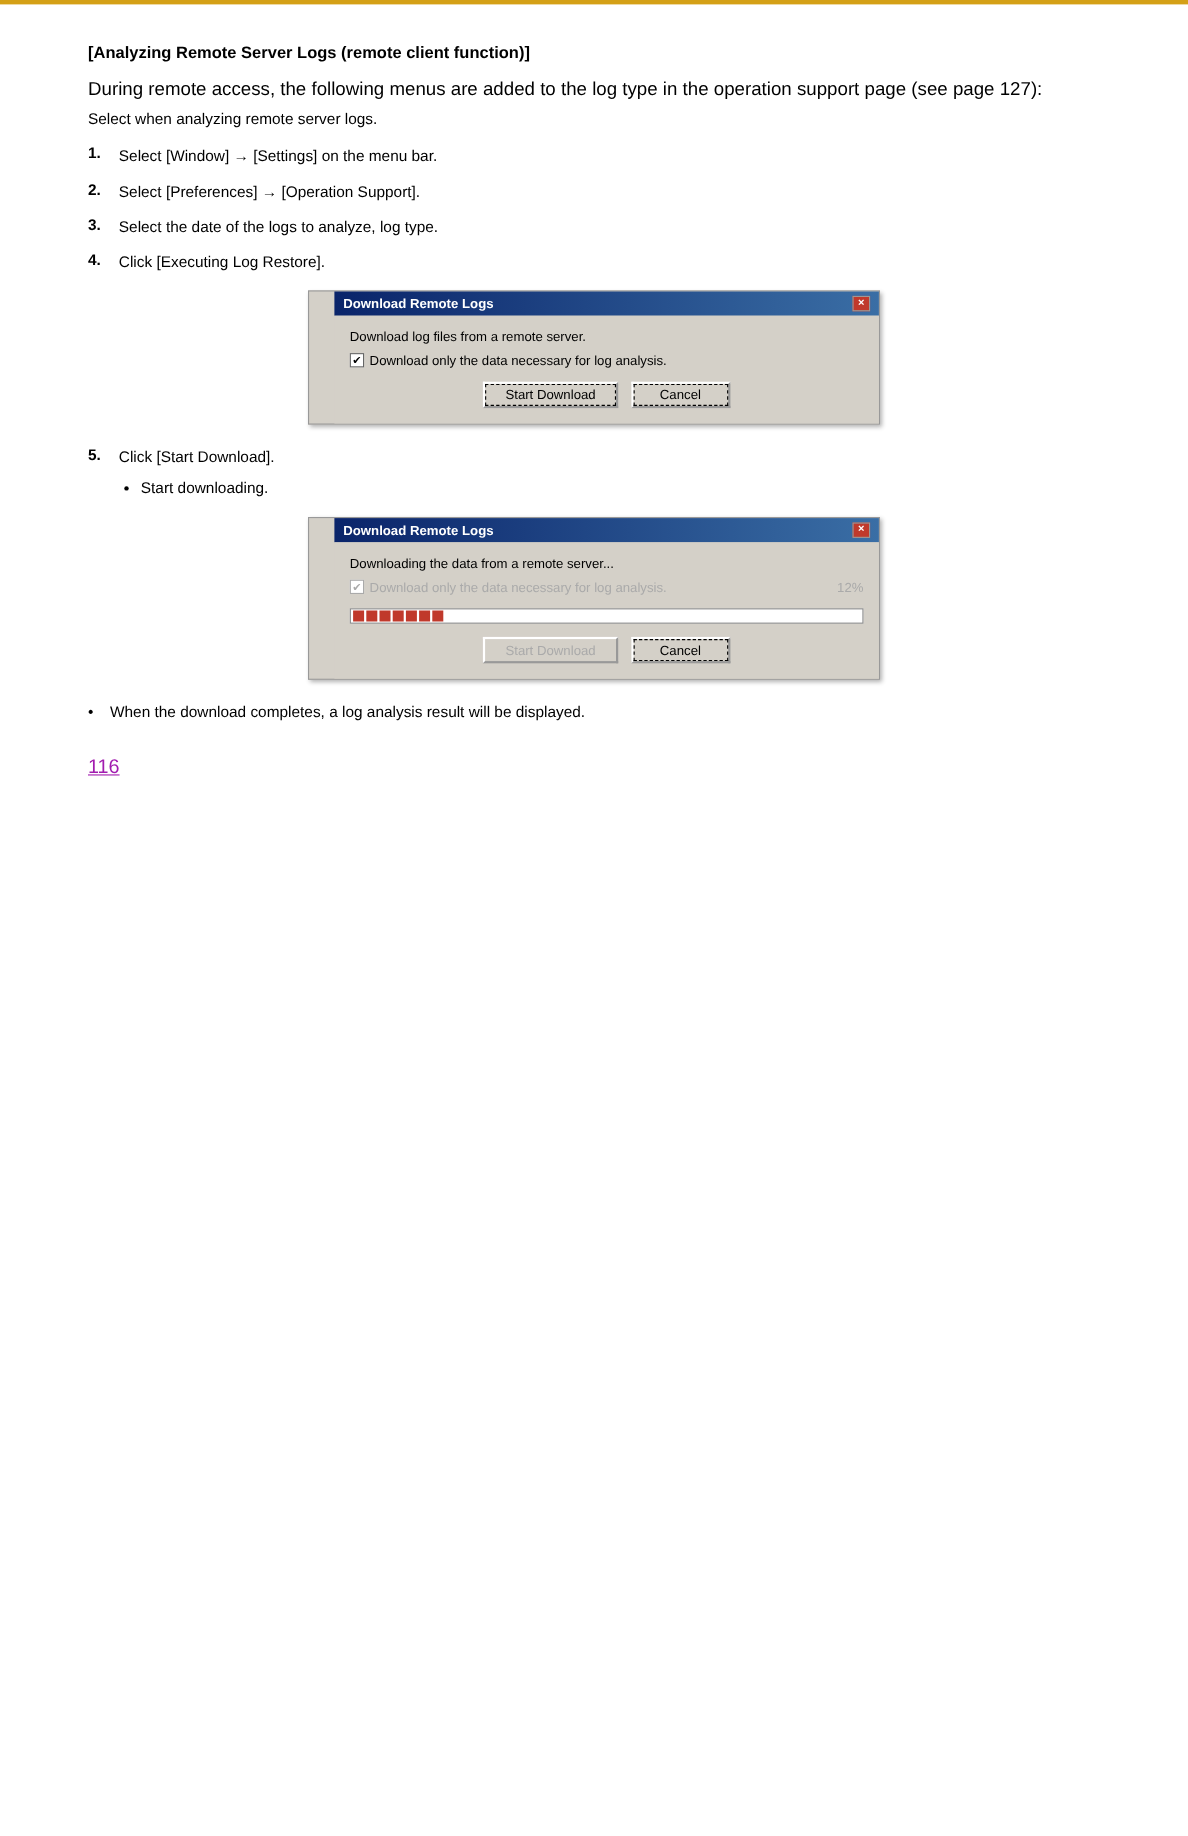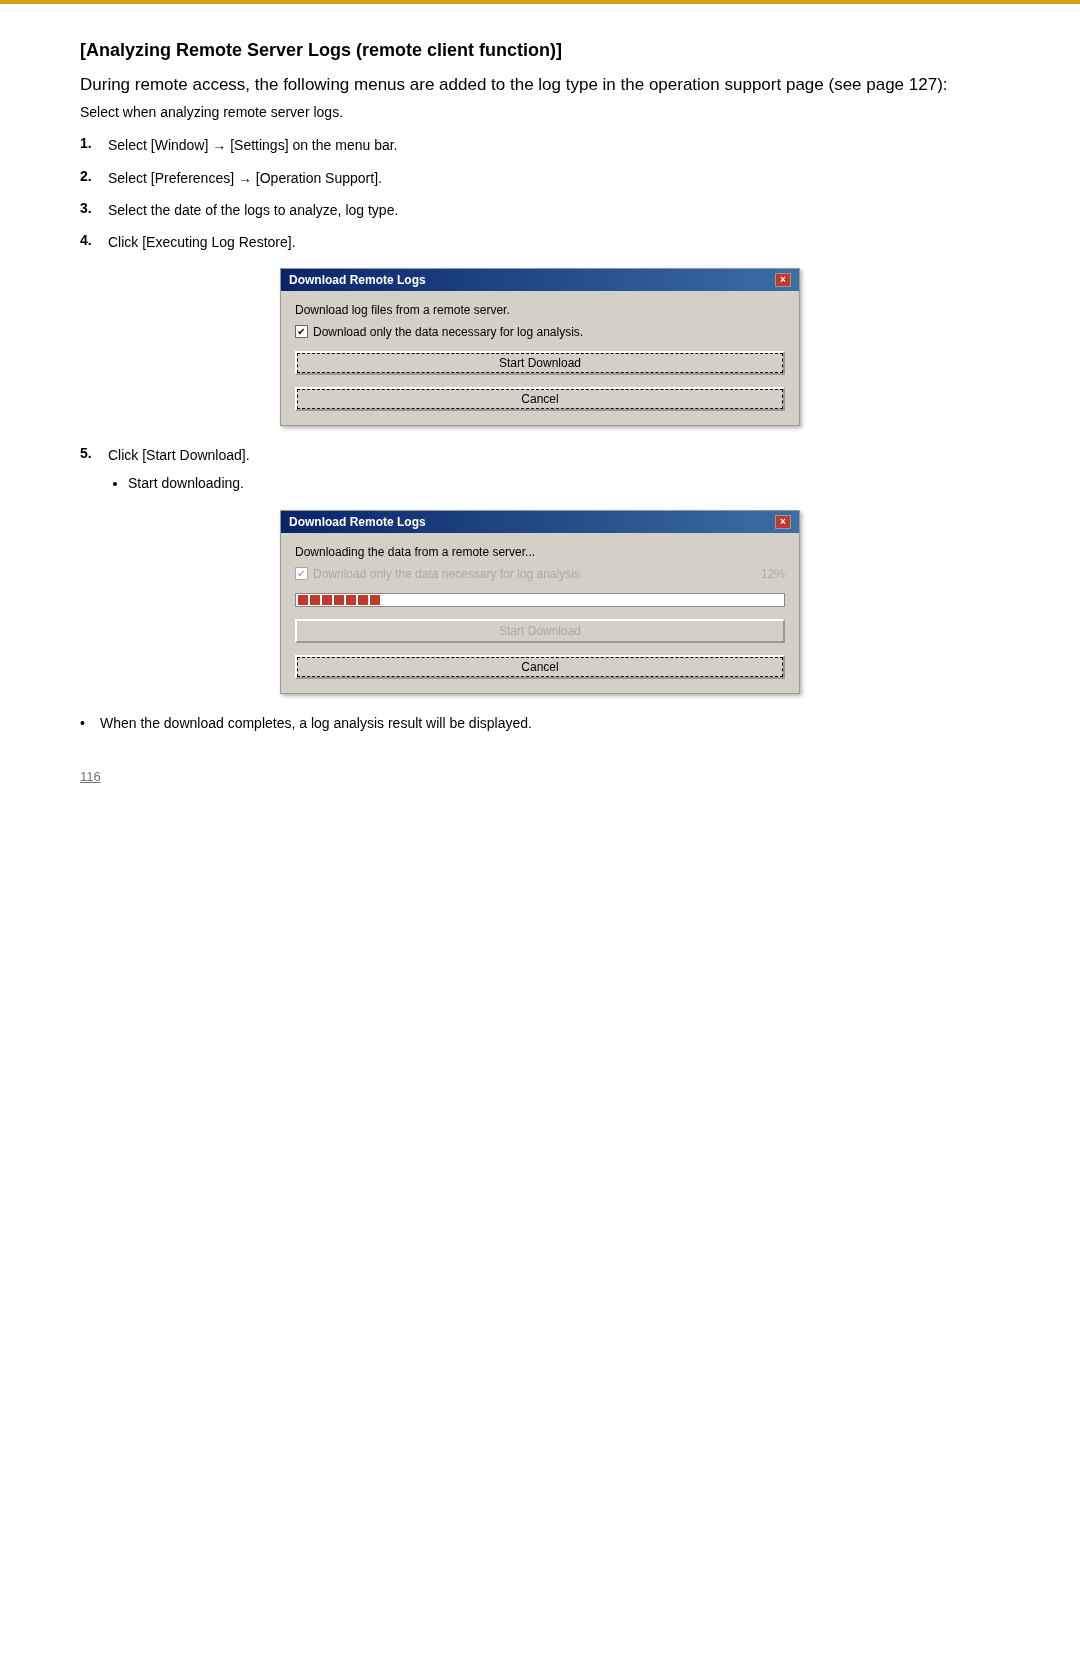--- a/index.html
+++ b/index.html
@@ -28,21 +28,21 @@
     }
 
     .header-label {
       font-size: 11px;
       color: #555;
       margin-bottom: 18px;
       margin-top: 10px;
     }
 
     .section-title {
-      font-size: 18px;
+      font-size: 15px;
       font-weight: bold;
       margin-bottom: 10px;
     }
 
     .body-text {
       font-size: 17px;
       line-height: 1.6;
       margin-bottom: 6px;
     }
 
@@ -112,20 +112,21 @@
       margin: 14px 0 18px 0;
       display: flex;
       justify-content: center;
     }
 
     .dialog-box {
       border: 1px solid #999;
       width: 520px;
       background: #d4d0c8;
       box-shadow: 2px 2px 4px rgba(0,0,0,0.3);
+      padding-left: 23px;
     }
 
     .dialog-titlebar {
       background: linear-gradient(to right, #0a246a, #3a6ea5);
       color: #fff;
       font-size: 12px;
       font-weight: bold;
       padding: 4px 8px;
       display: flex;
       justify-content: space-between;
@@ -174,21 +175,20 @@
       display: flex;
       align-items: center;
       justify-content: center;
       font-size: 10px;
     }
 
     .dialog-buttons {
       display: flex;
       justify-content: center;
       gap: 12px;
-      flex-direction: column;
     }
 
     .dialog-btn {
       background: #d4d0c8;
       border: 2px solid #999;
       border-top-color: #fff;
       border-left-color: #fff;
       padding: 3px 18px;
       font-size: 12px;
       cursor: pointer;
@@ -218,22 +218,22 @@
     }
 
     .bottom-note-bullet {
       min-width: 20px;
     }
 
     .page-number {
       position: absolute;
       bottom: 30px;
       left: 80px;
-      font-size: 13px;
-      color: #737373;
+      font-size: 18px;
+      color: #a21caf;
       text-decoration: underline;
     }
   </style>
 </head>
 <body>
 
 <div class="page-container">
   <div class="top-bar"></div>
 
 

